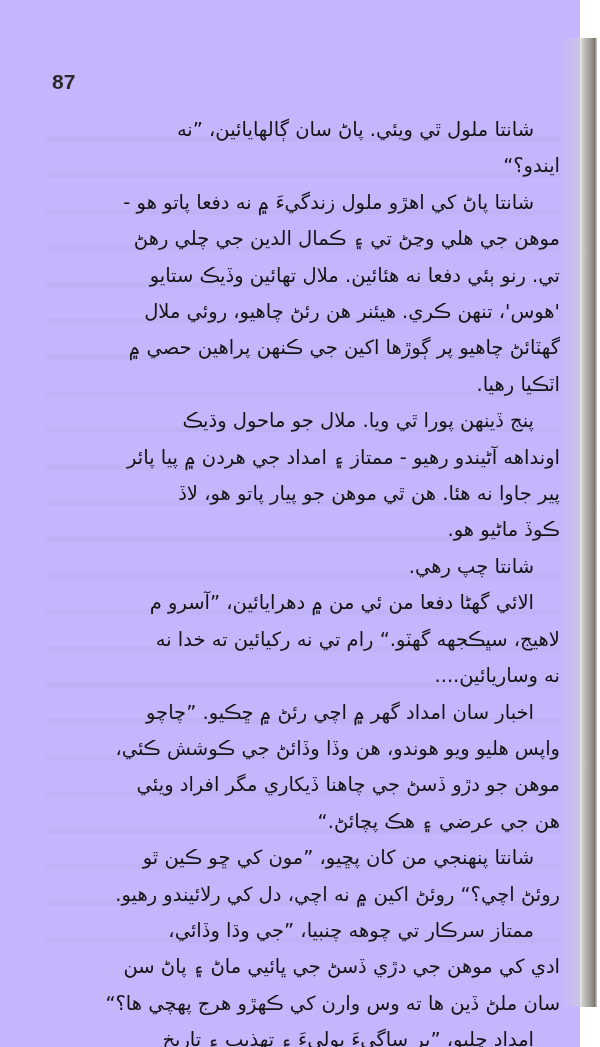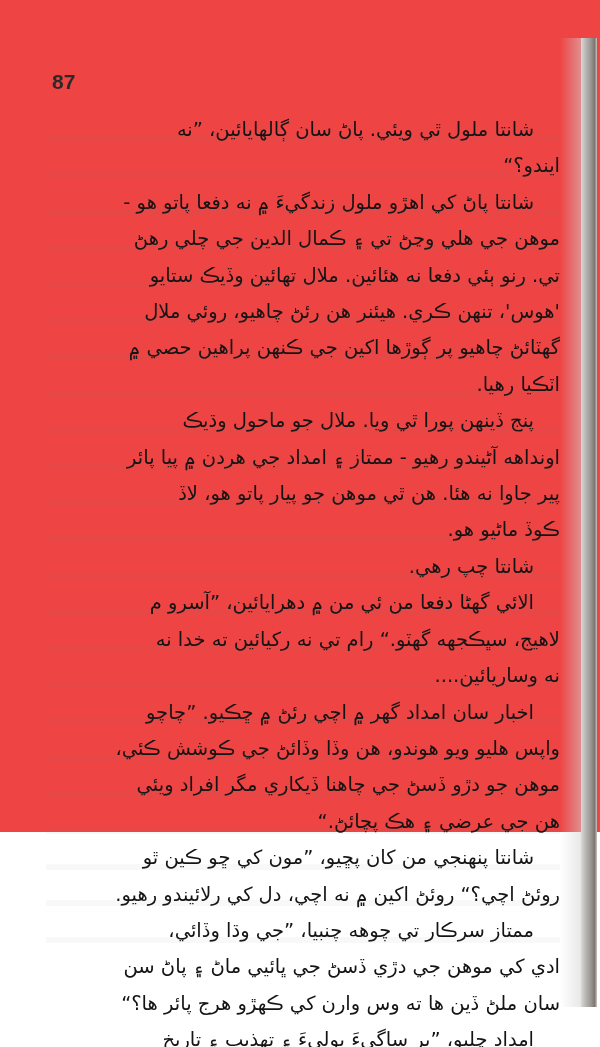--- a/index.html
+++ b/index.html
@@ -2,23 +2,22 @@
 <html><head>
 <meta charset="utf-8">
 <style>
   html, body { margin: 0; padding: 0; }
   body {
     width: 600px; height: 1047px; overflow: hidden;
     background: #ffffff; position: relative;
     font-family: "DejaVu Sans", sans-serif;
   }
   .page {
-    position: absolute; left: 0; top: 0; width: 580px; height: 832px;
-    background: #ef4444;
-    padding-left: 20px;
+    position: absolute; left: 0; top: 0; width: 580px; height: 1047px;
+    background: #c4b5fd;
   }
   .spine {
     position: absolute; left: 581px; top: 38px; width: 16px; height: 969px;
     background: linear-gradient(to right, #d9d9d9 0%, #b8b6b4 30%, #9c9894 60%, #7d7770 85%, #c9c6c2 100%);
   }
   .spine-shadow {
     position: absolute; left: 560px; top: 38px; width: 22px; height: 969px;
     background: linear-gradient(to right, rgba(255,255,255,0) 0%, rgba(210,210,210,0.55) 100%);
   }
   .page-number {
@@ -82,21 +81,21 @@
       <span class="line" style="text-indent:0">موهن جو دڙو ڏسڻ جي چاهنا ڏيکاري مگر افراد ويئي</span>
       <span class="line" style="text-indent:0">هن جي عرضي ۽ هڪ پچائڻ.“</span>
     </p>
     <p class="para">
       <span class="line">شانتا پنهنجي من کان پڇيو، ”مون کي ڇو ڪين ٿو</span>
       <span class="line" style="text-indent:0">روئڻ اچي؟“ روئڻ اکين ۾ نه اچي، دل کي رلائيندو رهيو.</span>
     </p>
     <p class="para">
       <span class="line">ممتاز سرڪار تي چوهه چنبيا، ”جي وڌا وڏائي،</span>
       <span class="line" style="text-indent:0">ادي کي موهن جي دڙي ڏسڻ جي ڀائيي ماڻ ۽ پاڻ سن</span>
-      <span class="line" style="text-indent:0">سان ملڻ ڏين ها ته وس وارن کي ڪهڙو هرج پائر ها؟“</span>
+      <span class="line" style="text-indent:0">سان ملڻ ڏين ها ته وس وارن کي ڪهڙو هرج پهچي ها؟“</span>
     </p>
     <p class="para">
       <span class="line">امداد چليو، ”پر ساڳيءَ بوليءَ ۽ تهذيب ۽ تاريخ</span>
     </p>
   </div>
 
   <div class="bleed"></div>
 </div>
 
 <div class="spine-shadow"></div>

